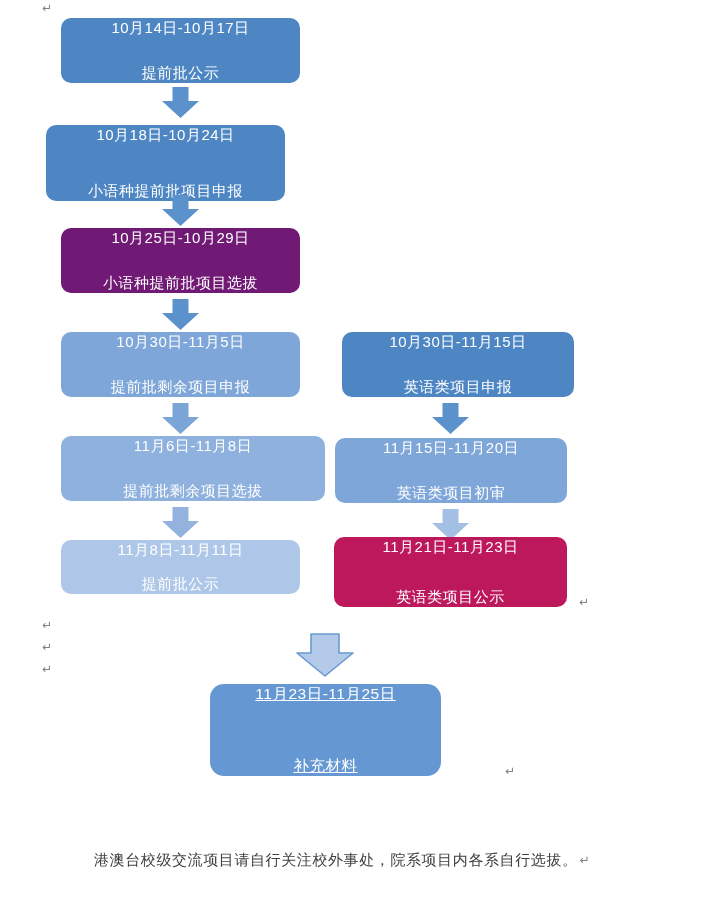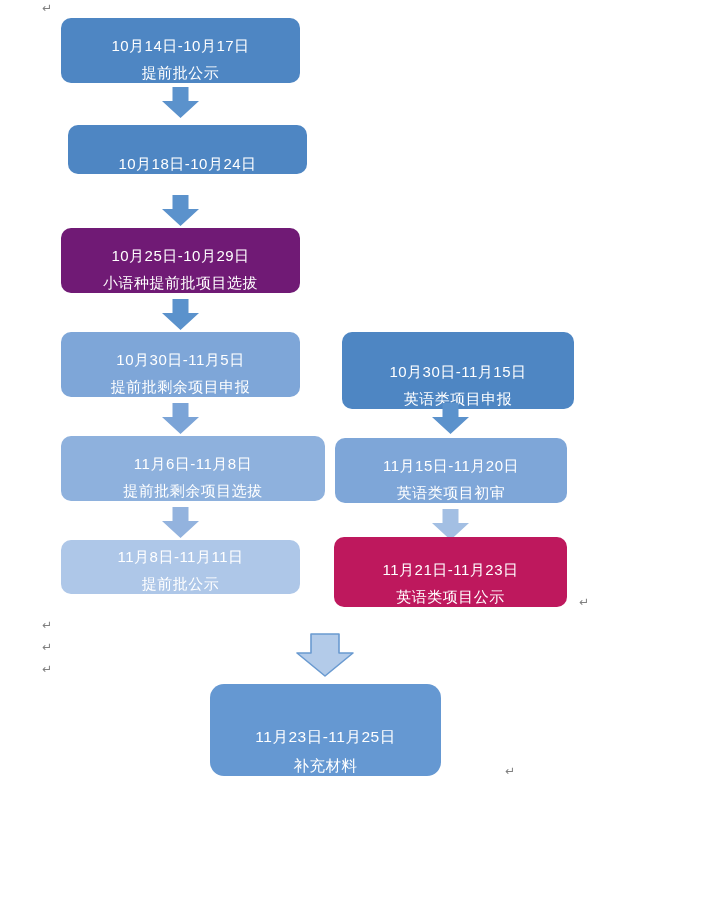--- a/index.html
+++ b/index.html
@@ -8,29 +8,29 @@
     background:#ffffff;
     font-family:"Liberation Sans","DejaVu Sans",sans-serif;
     position:relative;overflow:hidden;
   }
   .page{position:absolute;inset:0;}
   .box{
     position:absolute;
     border-radius:10px;
     color:#ffffff;
     display:flex;flex-direction:column;
-    justify-content:flex-end;align-items:center;
+    justify-content:space-between;align-items:center;
     gap:7px;
     font-size:15px;
     letter-spacing:0.5px;
     text-align:center;
     box-sizing:border-box;
   }
   .box .bline{line-height:20px;white-space:nowrap;}
-  .box.bottom{border-radius:14px;font-size:15.5px;gap:9px;}
+  .box.bottom{border-radius:14px;font-size:15.5px;gap:9px;text-decoration:underline;}
   svg.arrow{position:absolute;display:block;}
   svg.arrow path{fill:currentColor;}
   svg.bigarrow{position:absolute;display:block;}
   svg.bigarrow path{fill:currentColor;stroke:inherit;stroke-width:1.6;stroke-linejoin:round;}
   .mark{
     position:absolute;
     font-size:12px;
     line-height:12px;
     user-select:none;
   }
@@ -57,22 +57,23 @@
 
   <div class="box" style="left: 61px; top: 18px; width: 239px; height: 65px; background-color: rgb(78, 134, 195);">
     <div class="bline">10月14日-10月17日</div>
     <div class="bline">提前批公示</div>
   </div>
 
   <svg class="arrow" style="left: 162px; top: 87px; color: rgb(91, 146, 204);" width="37" height="31" viewBox="0 0 37 31">
     <path d="M10.5 0 H26.5 V14 H37 L18.5 31 L0 14 H10.5 Z"></path>
   </svg>
 
-  <div class="box" style="left: 68px; top: 125px; width: 239px; height: 49px; background-color: rgb(78, 134, 195);">
+  <div class="box" style="left: 46px; top: 125px; width: 239px; height: 76px; background-color: rgb(78, 134, 195);">
     <div class="bline">10月18日-10月24日</div>
+    <div class="bline">小语种提前批项目申报</div>
   </div>
 
   <svg class="arrow" style="left: 162px; top: 195px; color: rgb(91, 146, 204);" width="37" height="31" viewBox="0 0 37 31">
     <path d="M10.5 0 H26.5 V14 H37 L18.5 31 L0 14 H10.5 Z"></path>
   </svg>
 
   <div class="box" style="left: 61px; top: 228px; width: 239px; height: 65px; background-color: #701a75;">
     <div class="bline">10月25日-10月29日</div>
     <div class="bline">小语种提前批项目选拔</div>
   </div>
@@ -97,21 +98,21 @@
 
   <svg class="arrow" style="left: 162px; top: 507px; color: rgb(147, 179, 222);" width="37" height="31" viewBox="0 0 37 31">
     <path d="M10.5 0 H26.5 V14 H37 L18.5 31 L0 14 H10.5 Z"></path>
   </svg>
 
   <div class="box" style="left: 61px; top: 540px; width: 239px; height: 54px; background-color: rgb(174, 199, 232);">
     <div class="bline">11月8日-11月11日</div>
     <div class="bline">提前批公示</div>
   </div>
 
-  <div class="box" style="left: 342px; top: 332px; width: 232px; height: 77px; background-color: rgb(78, 134, 195);">
+  <div class="box" style="left: 342px; top: 332px; width: 232px; height: 65px; background-color: rgb(78, 134, 195);">
     <div class="bline">10月30日-11月15日</div>
     <div class="bline">英语类项目申报</div>
   </div>
 
   <svg class="arrow" style="left: 432px; top: 403px; color: rgb(91, 146, 204);" width="37" height="31" viewBox="0 0 37 31">
     <path d="M10.5 0 H26.5 V14 H37 L18.5 31 L0 14 H10.5 Z"></path>
   </svg>
 
   <div class="box" style="left: 335px; top: 438px; width: 232px; height: 65px; background-color: rgb(126, 166, 216);">
     <div class="bline">11月15日-11月20日</div>
@@ -129,14 +130,17 @@
 
   <svg class="bigarrow" style="left: 296px; top: 633px; color: rgb(179, 203, 233); stroke: rgb(106, 154, 208);" width="58" height="44" viewBox="0 0 58 44">
     <path d="M15 1 H43 V20 H57 L29 43 L1 20 H15 Z"></path>
   </svg>
 
   <div class="box bottom" style="left: 210px; top: 684px; width: 231px; height: 92px; background-color: rgb(101, 152, 210);">
     <div class="bline">11月23日-11月25日</div>
     <div class="bline">补充材料</div>
   </div>
 
+  <div class="footnote" style="color: rgb(63, 63, 63);">
+    <span>港澳台校级交流项目请自行关注校外事处，院系项目内各系自行选拔。</span><span class="inline-mark" style="color: rgb(128, 128, 128);">↵</span>
+  </div>
 
 </div>
 
 </body></html>

